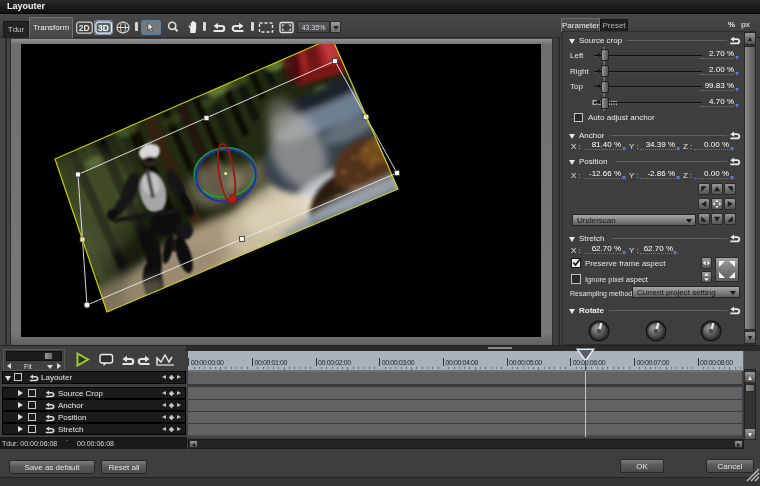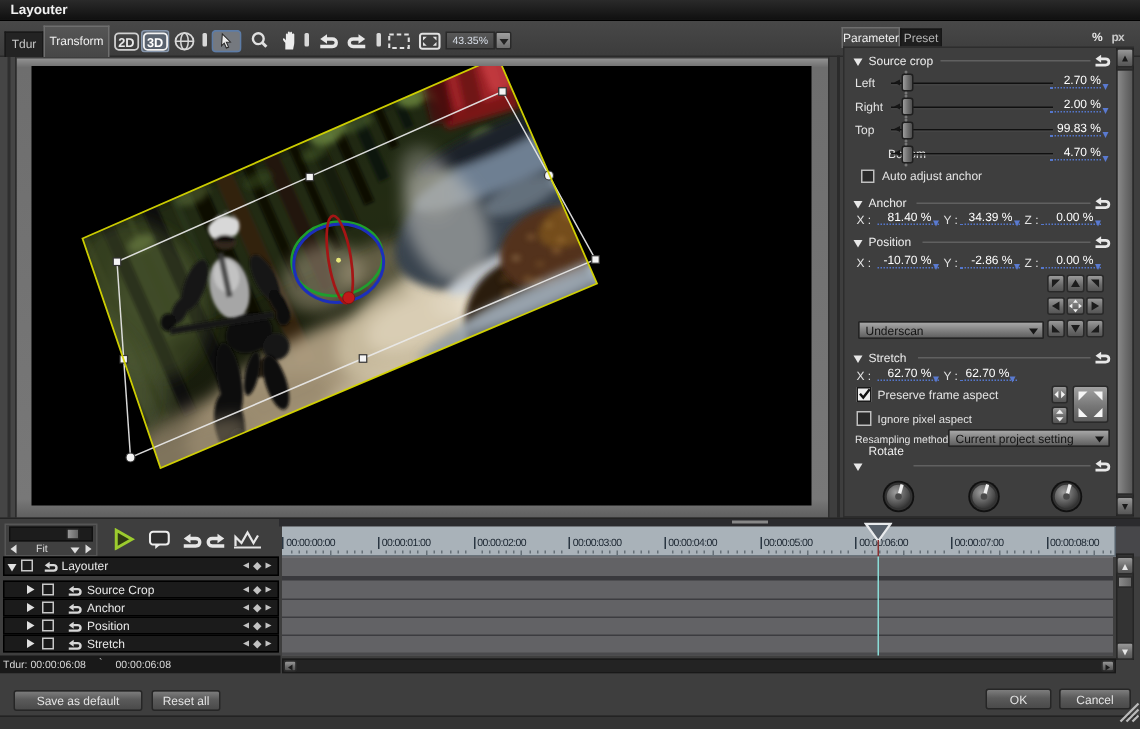--- a/index.html
+++ b/index.html
@@ -349,21 +349,21 @@
 <div class="a val2" style="left:694px;top:141px;width:40px;height:9px;">0.00 %</div>
 <div class="a" style="left:730px;top:147px;width:0px;height:0px;border-left:2.5px solid transparent;border-right:2.5px solid transparent;border-top:4px solid #5a7ad0;"></div>
 <div class="a" style="left:569px;top:159.5px;width:0px;height:0px;border-left:3.5px solid transparent;border-right:3.5px solid transparent;border-top:5px solid #e8e8e8;"></div>
 <div class="a t" style="left:579px;top:157px;font-size:8px;color:#ededed;">Position</div>
 <div class="a" style="left:615px;top:161px;width:112px;height:1px;background:#606060;"></div>
 <svg class="a" style="left:728px;top:156px" width="13" height="10" viewBox="0 0 15 12">
       <path d="M2.5 10 L10.5 10 C12.5 10 13.2 8.6 13.2 7.4 C13.2 6 12.2 5 10.5 5 L6.5 5" fill="none" stroke="#e8e8e8" stroke-width="2.2"></path>
       <path d="M7 1.8 L2.5 5 L7 8.2 Z" fill="#e8e8e8"></path>
   </svg>
 <div class="a t" style="left:571px;top:171px;">X :</div>
-<div class="a val2" style="left:585px;top:170px;width:41px;height:9px;">-10.70 %</div>
+<div class="a val2" style="left:585px;top:170px;width:41px;height:9px;">-12.66 %</div>
 <div class="a" style="left:622px;top:176px;width:0px;height:0px;border-left:2.5px solid transparent;border-right:2.5px solid transparent;border-top:4px solid #5a7ad0;"></div>
 <div class="a t" style="left:629px;top:171px;">Y :</div>
 <div class="a val2" style="left:640px;top:170px;width:40px;height:9px;">-2.86 %</div>
 <div class="a" style="left:676px;top:176px;width:0px;height:0px;border-left:2.5px solid transparent;border-right:2.5px solid transparent;border-top:4px solid #5a7ad0;"></div>
 <div class="a t" style="left:683px;top:171px;">Z :</div>
 <div class="a val2" style="left:694px;top:170px;width:40px;height:9px;">0.00 %</div>
 <div class="a" style="left:730px;top:176px;width:0px;height:0px;border-left:2.5px solid transparent;border-right:2.5px solid transparent;border-top:4px solid #5a7ad0;"></div>
 <svg class="a gbtn" style="left:698px;top:183px" width="12" height="12" viewBox="0 0 11 11">
     <g fill="#1c1c1c">
       <path d="M2.5 2.5 L8.5 2.5 L2.5 8.5 Z"></path>
@@ -451,21 +451,21 @@
       <path d="M3 3 L9 3 L3 9 Z"></path>
       <path d="M19 3 L13 3 L19 9 Z"></path>
       <path d="M3 20 L9 20 L3 14 Z"></path>
       <path d="M19 20 L13 20 L19 14 Z"></path>
     </g>
   </svg>
 <div class="a t" style="left:570px;top:289px;font-size:7px;">Resampling method</div>
 <div class="a ddl" style="left:632px;top:285.5px;width:108px;height:12px;">Current project setting</div>
 <div class="a" style="left:730px;top:290.5px;width:0px;height:0px;border-left:3.5px solid transparent;border-right:3.5px solid transparent;border-top:4.5px solid #161616;"></div>
 <div class="a" style="left:569px;top:308.5px;width:0px;height:0px;border-left:3.5px solid transparent;border-right:3.5px solid transparent;border-top:5px solid #e8e8e8;"></div>
-<div class="a t" style="left:579px;top:296px;font-size:8px;color:#ededed;">Rotate</div>
+<div class="a t" style="left:579px;top:306px;font-size:8px;color:#ededed;font-weight:bold;">Rotate</div>
 <div class="a" style="left:609px;top:310px;width:118px;height:1px;background:#606060;"></div>
 <svg class="a" style="left:728px;top:305px" width="13" height="10" viewBox="0 0 15 12">
       <path d="M2.5 10 L10.5 10 C12.5 10 13.2 8.6 13.2 7.4 C13.2 6 12.2 5 10.5 5 L6.5 5" fill="none" stroke="#e8e8e8" stroke-width="2.2"></path>
       <path d="M7 1.8 L2.5 5 L7 8.2 Z" fill="#e8e8e8"></path>
   </svg>
 <svg class="a" style="left:588px;top:320px" width="22" height="22" viewBox="0 0 22 22">
     <defs>
       <radialGradient id="kg599" cx="0.38" cy="0.32" r="0.8">
       <stop offset="0" stop-color="#9c9c9c"></stop>
         <stop offset="0.55" stop-color="#5c5c5c"></stop>
@@ -742,21 +742,21 @@
 <div class="a" style="left:191.5px;top:442.5px;width:0px;height:0px;border-top:2px solid transparent;border-bottom:2px solid transparent;border-right:3px solid #1a1a1a;"></div>
 <div class="a gbtn" style="left:734px;top:440px;width:9px;height:8px;"></div>
 <div class="a" style="left:737px;top:442.5px;width:0px;height:0px;border-top:2px solid transparent;border-bottom:2px solid transparent;border-left:3px solid #1a1a1a;"></div>
 <div class="a" style="left:0px;top:449px;width:760px;height:28px;background:#3e3e3e;"></div>
 <div class="a btn" style="left:9px;top:460px;width:86px;height:14px;">
     <span style="line-height:13px;display:block;">Save as default</span>
   </div>
 <div class="a btn" style="left:101px;top:460px;width:46px;height:14px;">
     <span style="line-height:13px;display:block;">Reset all</span>
   </div>
-<div class="a btn" style="left:657px;top:459px;width:44px;height:14px;">
+<div class="a btn" style="left:620px;top:459px;width:44px;height:14px;">
     <span style="line-height:13px;display:block;">OK</span>
   </div>
 <div class="a btn" style="left:706px;top:459px;width:48px;height:14px;">
     <span style="line-height:13px;display:block;">Cancel</span>
   </div>
 <div class="a" style="left:0px;top:477px;width:760px;height:9px;background:#343434;border-top:1px solid #232323;"></div>
 <svg class="a" style="left:746px;top:466px" width="14" height="16" viewBox="0 0 14 16">
 <line x1="1" y1="15" x2="13" y2="3" stroke="#bbb" stroke-width="1.5"></line>
 <line x1="5" y1="15" x2="13" y2="7" stroke="#bbb" stroke-width="1.5"></line>
 <line x1="9" y1="15" x2="13" y2="11" stroke="#bbb" stroke-width="1.5"></line>

